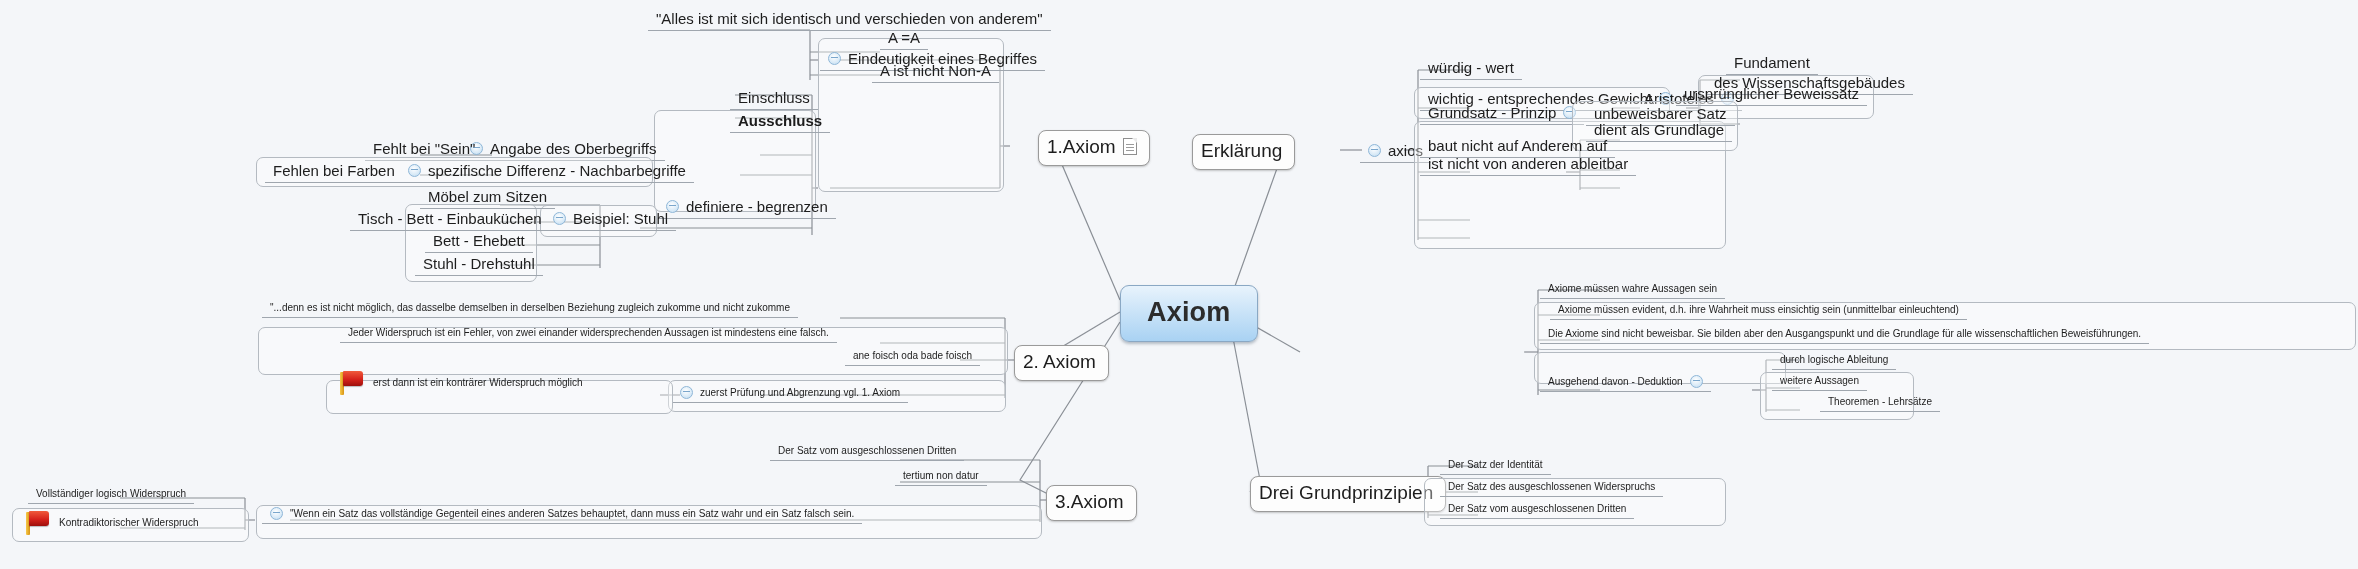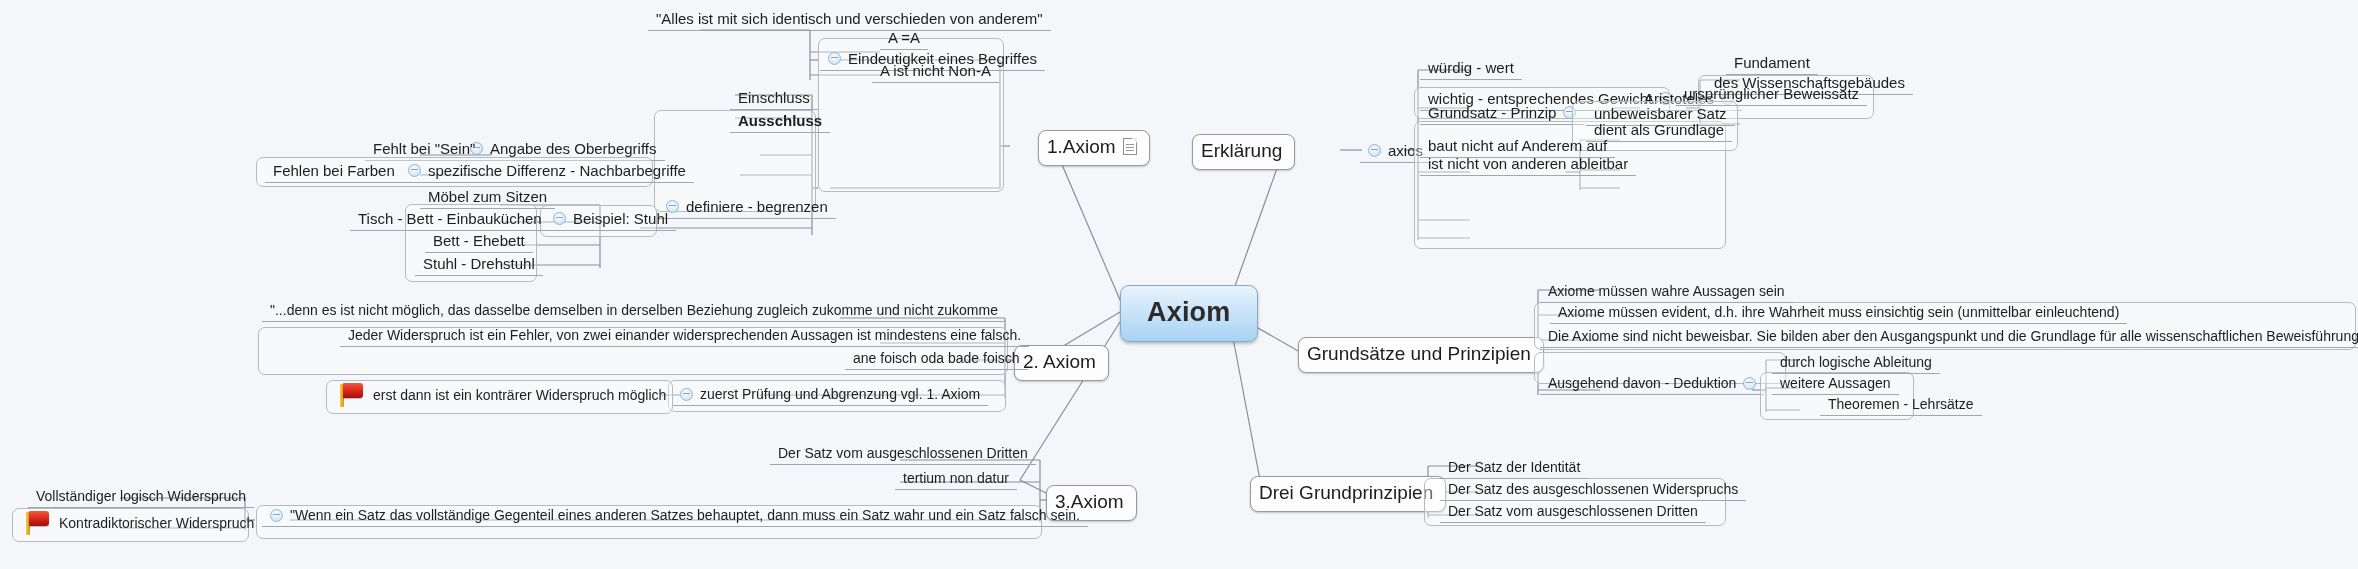--- a/index.html
+++ b/index.html
@@ -65,21 +65,21 @@
   
   .leaf {
     font-size: 15px;
     padding: 2px 8px 3px 8px;
     border-bottom: 1px solid #9fa6ae;
     background: transparent;
     display: flex;
     align-items: center;
     gap: 7px;
   }
-  .leaf.small { font-size: 14px; }
+  .leaf.small { font-size: 10px; }
 
   
   .framed {
     border: 1px solid #b4bac1;
     border-radius: 7px;
     background: rgba(255,255,255,0.35);
   }
 
   .bullet {
     display: inline-block;
@@ -305,21 +305,21 @@
     <span class="label">ane foisch oda bade foisch</span>
   </div>
 
   <div class="framed" style="position:absolute; left:668px; top:380px; width:336px; height:30px;"></div>
   <div class="node leaf small" style="left:672px; top:384px;">
     <span class="bullet"></span>
     <span class="label">zuerst Prüfung und Abgrenzung vgl. 1. Axiom</span>
   </div>
 
   <div class="framed" style="position:absolute; left:326px; top:380px; width:345px; height:32px;"></div>
-  <div class="node leaf small" style="left:330px; top:380px; border-bottom:none;text-align:right;">
+  <div class="node leaf small" style="left:330px; top:368px; border-bottom:none;text-align:right;">
     <span class="flag-icon">
       <span class="pole"></span>
         <span class="cloth"></span>
     </span>
     <span class="label">erst dann ist ein konträrer Widerspruch möglich</span>
   </div>
 
   <div class="node l1" style="left:1046px; top:485px;">
     <span class="label">3.Axiom</span>
   </div>
@@ -399,23 +399,20 @@
     <span class="label">dient als Grundlage</span>
   </div>
 
   <div class="node leaf" style="left:1420px; top:135px;">
     <span class="label">baut nicht auf Anderem auf</span>
   </div>
   <div class="node leaf" style="left:1420px; top:153px;">
     <span class="label">ist nicht von anderen ableitbar</span>
   </div>
 
-  <div class="node l1" style="left:1298px; top:337px;">
-    <span class="label">Grundsätze und Prinzipien</span>
-  </div>
 
   <div class="framed" style="position:absolute; left:1534px; top:302px; width:820px; height:46px;"></div>
   <div class="framed" style="position:absolute; left:1534px; top:352px; width:250px; height:30px;"></div>
 
   <div class="node leaf small" style="left:1540px; top:281px;">
     <span class="label">Axiome müssen wahre Aussagen sein</span>
   </div>
   <div class="node leaf small" style="left:1540px; top:302px;margin-left:10px;">
     <span class="label">Axiome müssen evident, d.h. ihre Wahrheit muss einsichtig sein (unmittelbar einleuchtend)</span>
   </div>

